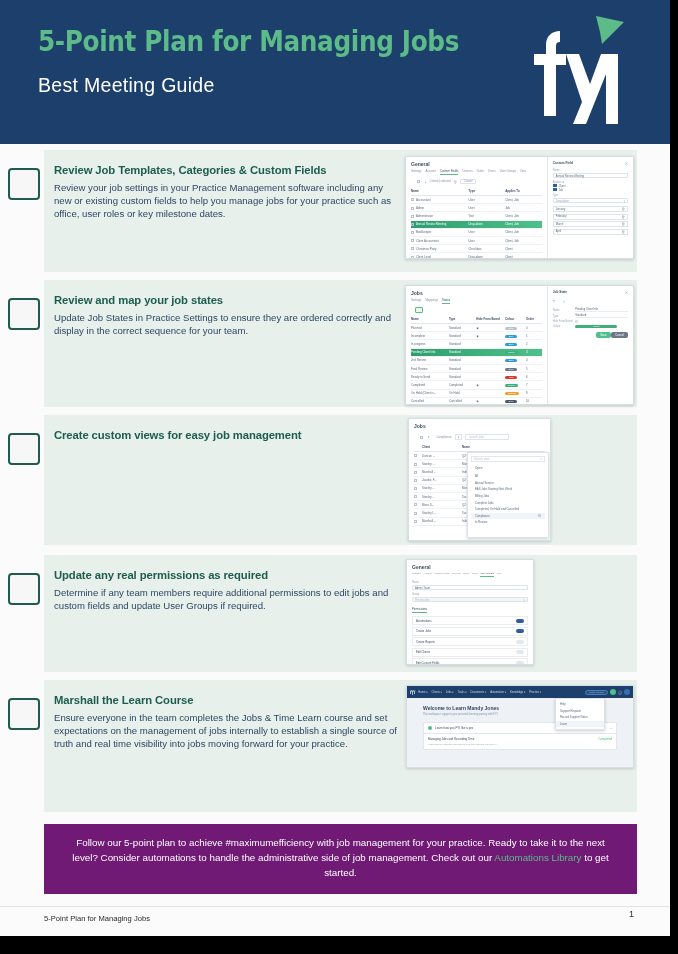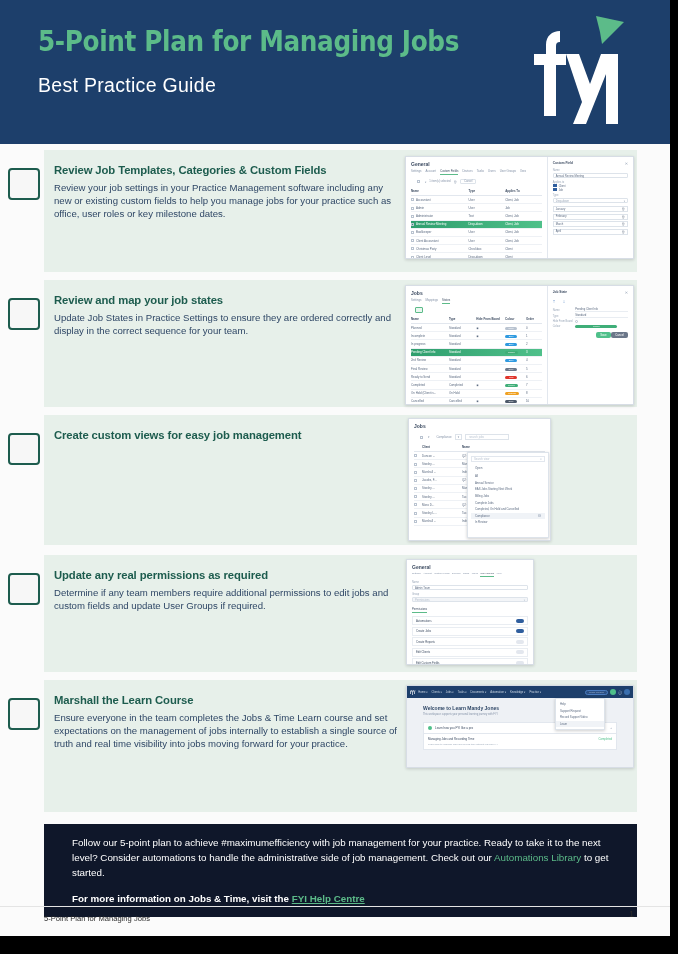--- a/index.html
+++ b/index.html
@@ -117,23 +117,24 @@
   .panelside { position:absolute; right:0; top:0; bottom:0; width:38%; border-left:1px solid #e2e7ee; background:#fff;}
   .fld { height:5px; border:1px solid #dde3ea; border-radius:1px; margin:1px 0 3px 0; background:#fff;}
   .lbl { font-size:2.6px; color:#9aa7b8; }
   .btn { display:inline-block; font-size:2.8px; color:#fff; padding:1px 4px; border-radius:2px;}
   .cb { display:inline-block; width:3px;height:3px;border:0.5px solid #b9c3d0;margin-right:2px;vertical-align:middle;}
   .tgl { width:8px;height:4px;border-radius:2px;background:#e3e7ee;display:inline-block;}
   .tgl.on { background:#2f5e9e;}
   
   #callout {
     margin: 4px 33px 0 44px;
-    background: #0f172a;
+    background: #701a75;
     color: #ffffff;
     padding: 11px 28px 13px 28px;
+    text-align: center;
   }
   #callout .p1 { font-size: 9.8px; line-height: 1.55; }
   #callout .link-green { color: #5cbb89; }
   #callout .p2 { margin-top: 12px; font-size: 9.8px; font-weight: bold; }
   #callout .p2 a, #callout .p2 .u {
     color: #5cbb89; text-decoration: underline; font-weight: bold;
   }
   
   #pagefoot {
     position: absolute;
@@ -145,21 +146,21 @@
   #pagefoot .fl { position:absolute; left:44px; top:7px; font-size:7.6px; color:#2b2b2b; }
   #pagefoot .fr { position:absolute; right:36px; top:2px; font-size:9px; color:#2b2b2b; }
 </style>
 </head>
 <body>
 
 <div id="page">
 
   <div id="header">
     <div id="title">5-Point Plan for Managing Jobs</div>
-    <div id="subtitle">Best Practice Guide</div>
+    <div id="subtitle">Best Meeting Guide</div>
     <svg id="logo" viewBox="0 0 106 112">
       <g fill="#ffffff">
         <path d="M12 42 h12 v-9 c0 -9 6 -14 14 -14 v11 c-3 0 -4 1.5 -4 4 v8 h10 v11 h-10 v51 h-12 v-51 h-10 z"></path>
         <path d="M44 42 h13 l11 30 l11 -30 h13 l-28 70 h-13 l9 -22 z"></path>
         <rect x="84" y="42" width="12" height="70"></rect>
       </g>
       <path d="M74 4 L102 10 L80 32 L78 20 Z" fill="#5cbb89"></path>
     </svg>
   </div>
 
@@ -629,21 +630,20 @@
               <div style="font-size:2.8px;color:#5b6a80;padding:1.3px 4px;background:#f0f3f7;">Learn</div>
             </div>
         </div>
       </div>
     </div>
 
   </div>
 
   <div id="callout">
     <div class="p1"><span>Follow our 5-point plan to achieve #maximumefficiency with job management for your practice. Ready to take it to the next level? Consider automations to handle the administrative side of job management. Check out our </span><span class="link-green">Automations Library</span><span> to get started.</span></div>
-    <div class="p2"><span>For more information on Jobs &amp; Time, visit the </span><span class="u">FYI Help Centre</span></div>
   </div>
 
   <div id="pagefoot">
     <span class="fl">5-Point Plan for Managing Jobs</span>
     <span class="fr">1</span>
   </div>
 
 </div>
 
 </body></html>

